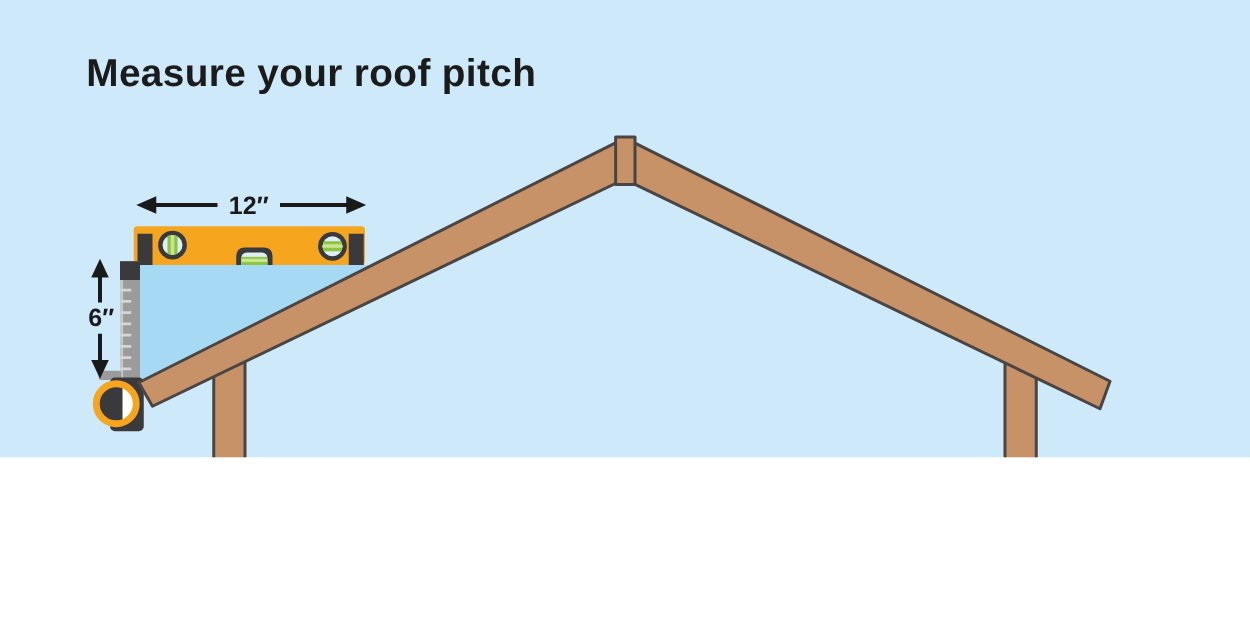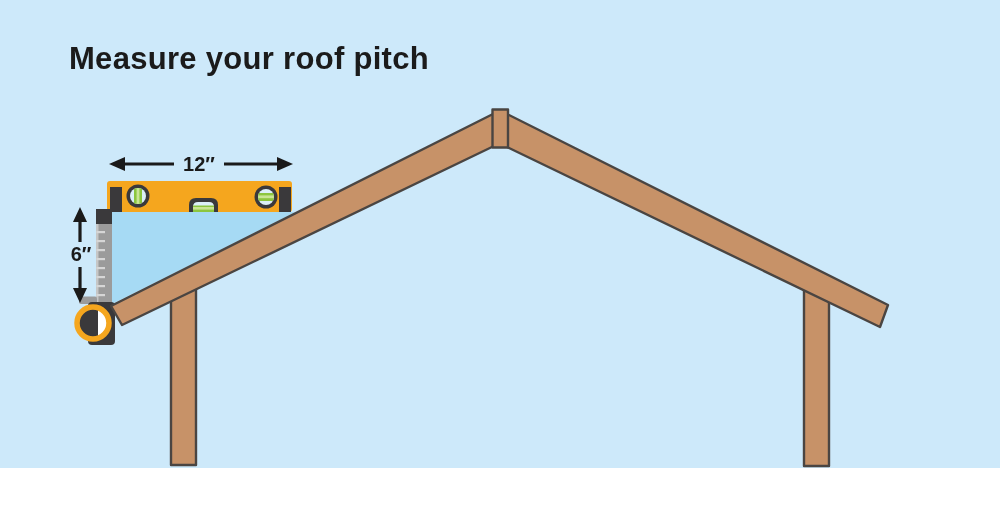--- a/index.html
+++ b/index.html
@@ -1,19 +1,19 @@
 <!DOCTYPE html>
 <html><head>
 <meta charset="utf-8">
 <style>
   html, body { margin: 0; padding: 0; }
   .canvas {
     position: relative;
     width: 1000px;
-    height: 468px;
+    height: 366px;
     background: #cde9fa;
     overflow: hidden;
     font-family: "Liberation Sans", "DejaVu Sans", sans-serif;
   }
   .page-title {
     position: absolute;
     left: 69px;
     top: 41px;
     margin: 0;
     font-size: 31px;

